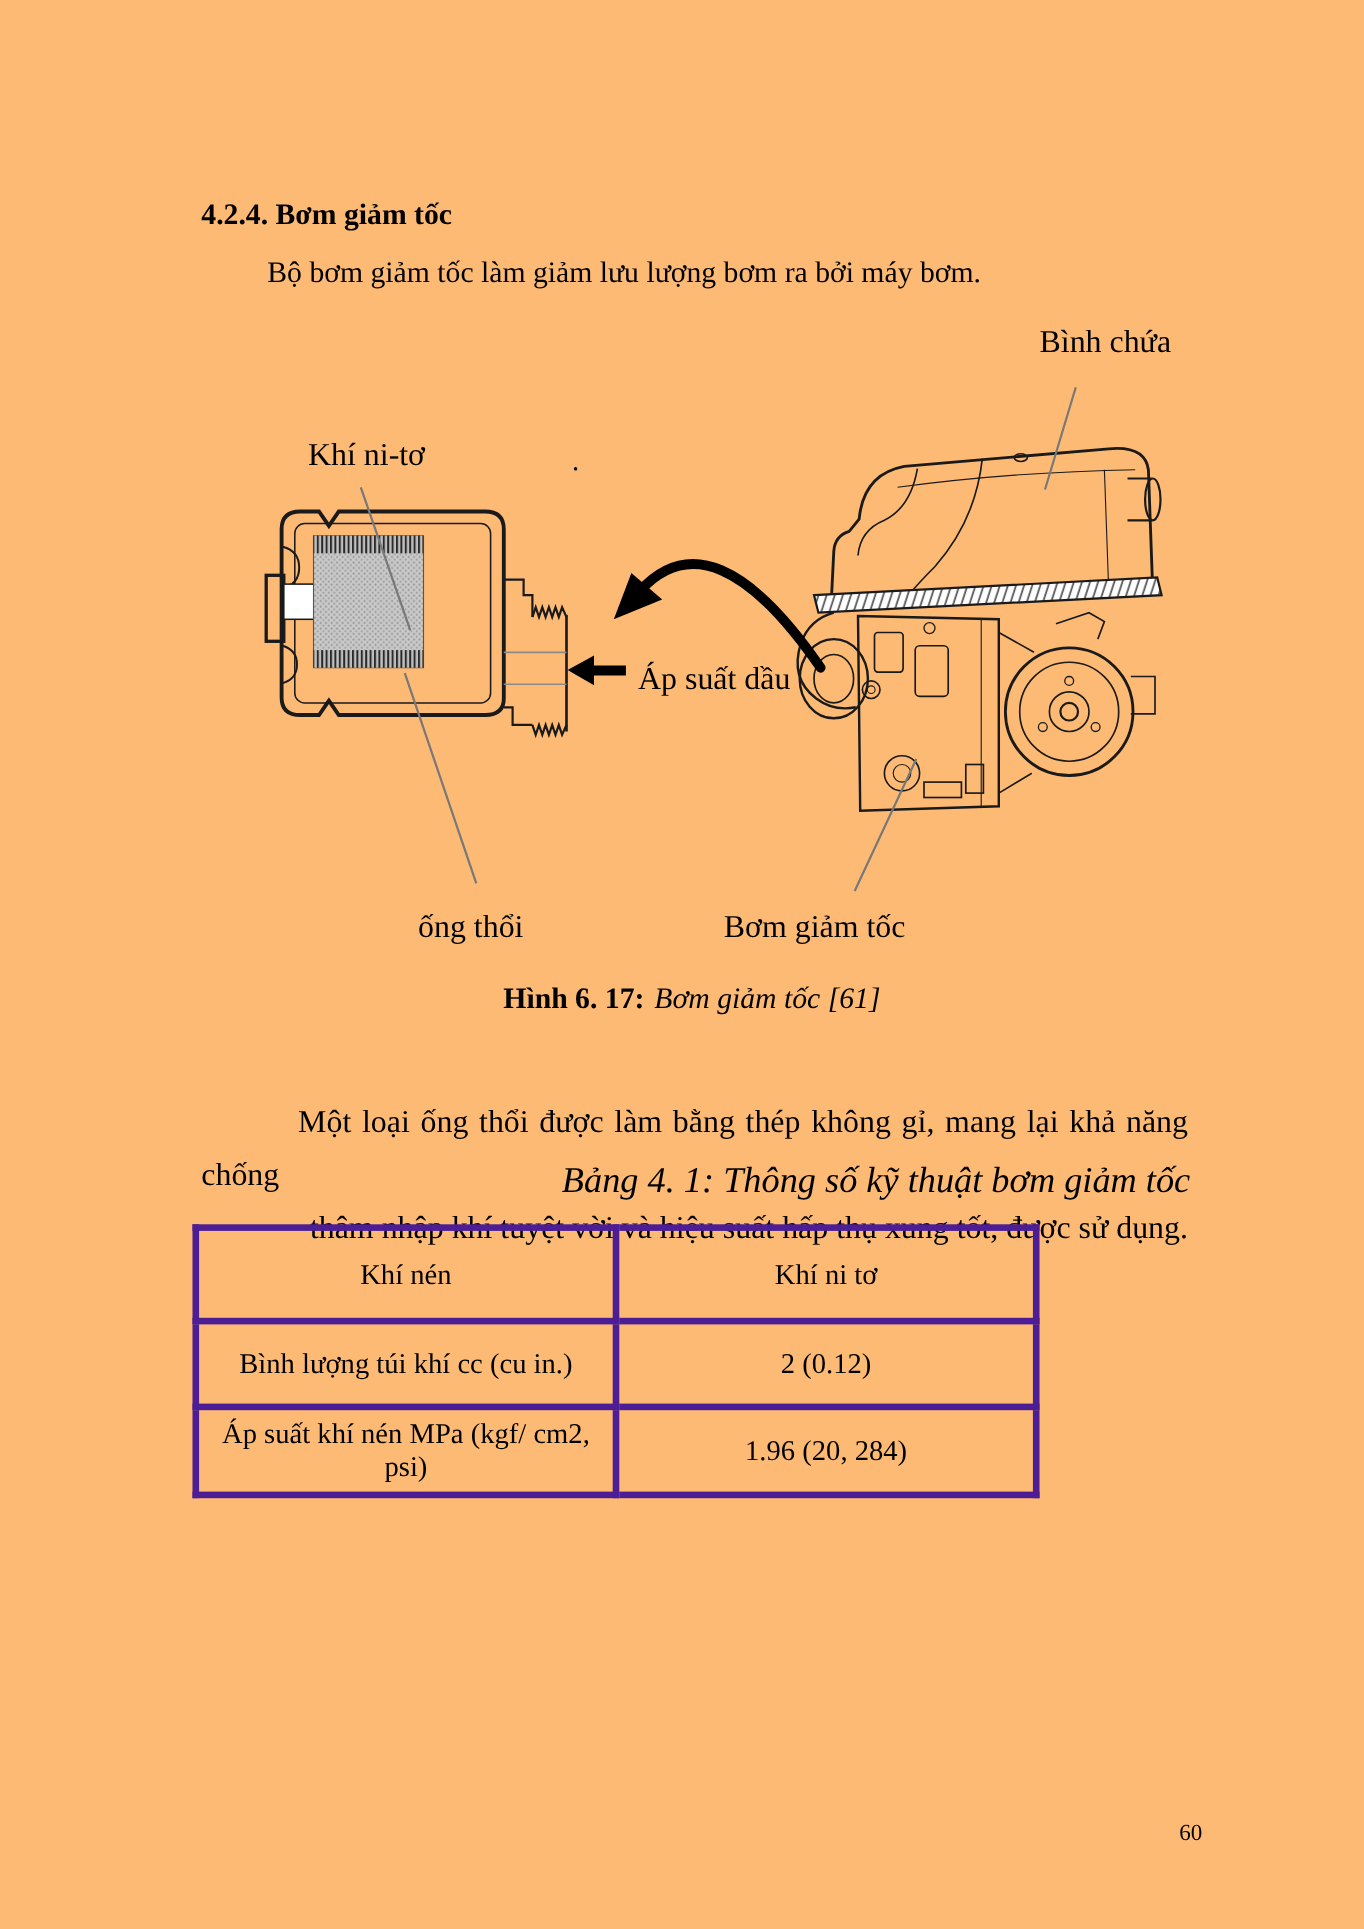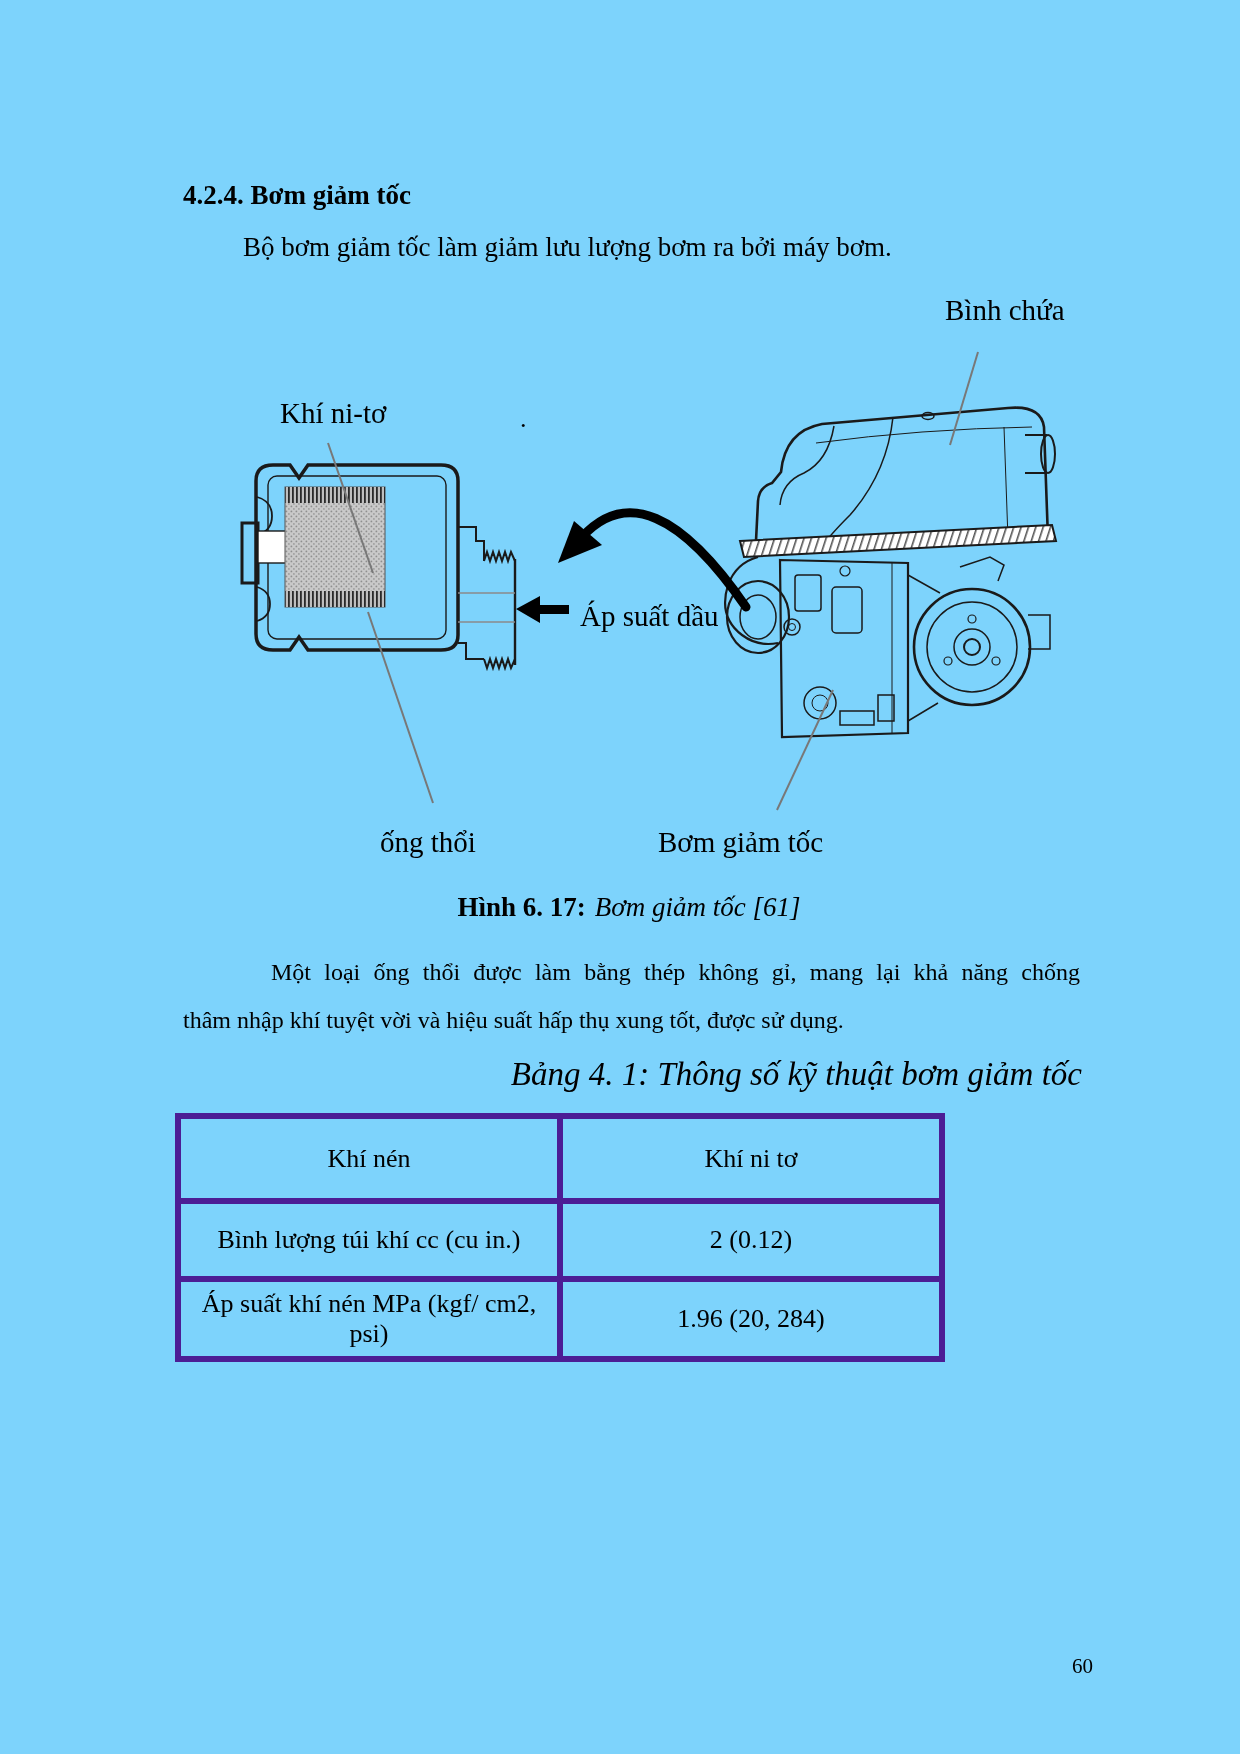--- a/index.html
+++ b/index.html
@@ -1,29 +1,29 @@
 <!DOCTYPE html>
 <html><head>
 <meta charset="utf-8">
 <style>
   html,body { margin:0; padding:0; background:#e8e8e8; }
   .page {
     position:relative; width:1240px; height:1754px; margin:0 auto;
-    background:#7dd3fc; overflow:hidden;
+    background:#fdba74; overflow:hidden;
     font-family:"Liberation Serif","DejaVu Serif",serif; color:#000;
   }
   .heading { position:absolute; left:183px; top:180px; font-size:27px; font-weight:bold; white-space:nowrap; }
   .para1 { position:absolute; left:168px; top:232px; width:900px; font-size:27px; text-indent:75px; }
   .fig-svg { position:absolute; left:180px; top:275px; }
   .fig-caption { position:absolute; left:183px; top:892px; width:892px; text-align:center; font-size:27px; }
   .fig-caption .lbl { font-weight:bold; margin-right:9px; }
   .fig-caption .txt { font-style:italic; }
-  .para2 { position:absolute; left:183px; top:948px; width:897px; font-size:24px; line-height:48px; }
+  .para2 { position:absolute; left:183px; top:996px; width:897px; font-size:29px; line-height:48px; }
   .para2 .l1 { text-align:justify; text-align-last:justify; text-indent:88px; }
-  .para2 .l2 { text-align:left; }
+  .para2 .l2 { text-align:right; }
   .tbl-caption { position:absolute; left:190px; top:1056px; width:892px; text-align:right; font-size:33px; font-style:italic; }
   table.spec { position:absolute; left:175px; top:1113px; width:770px; border-collapse:collapse; table-layout:fixed; font-size:26px; }
   table.spec td { border:6px solid #4c1d95; text-align:center; vertical-align:middle; padding:0 8px; }
   table.spec tr.r1 { height:85px; }
   table.spec tr.r2 { height:78px; }
   table.spec tr.r3 { height:80px; }
   .pageno { position:absolute; left:1072px; top:1654px; font-size:21px; }
   svg text { font-family:"Liberation Serif","DejaVu Serif",serif; fill:#000; }
 </style>
 </head>

